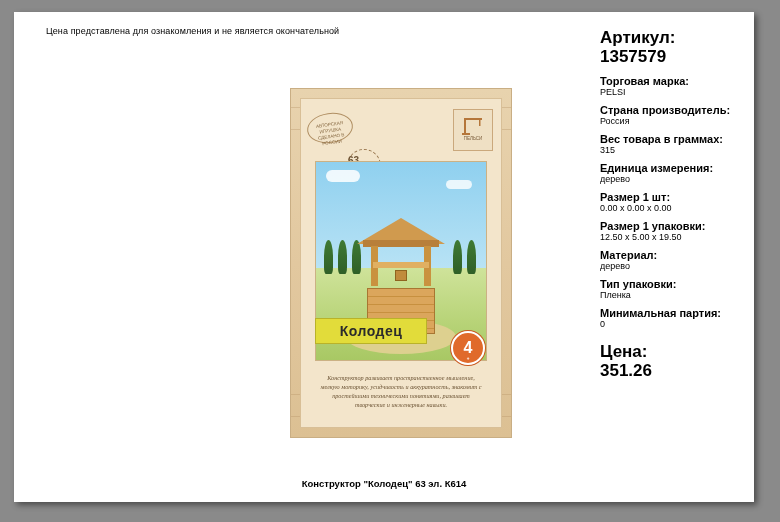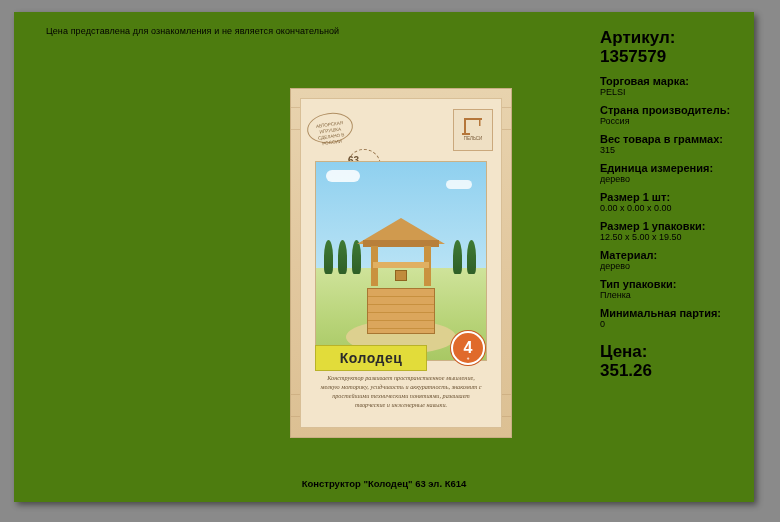--- a/index.html
+++ b/index.html
@@ -10,21 +10,21 @@
     height: 522px;
     overflow: hidden;
     font-family: "Liberation Sans", sans-serif;
   }
   .page {
     position: absolute;
     left: 14px;
     top: 12px;
     width: 740px;
     height: 490px;
-    background: #4d7c0f;
+    background: #ffffff;
     box-shadow: 3px 3px 6px rgba(0,0,0,0.45);
   }
   .disclaimer {
     position: absolute;
     left: 32px;
     top: 14px;
     font-size: 9px;
     color: #000;
     letter-spacing: 0.1px;
   }
@@ -222,21 +222,21 @@
     width: 12px;
     height: 11px;
     background: #c08b3c;
     border: 1px solid #8f641f;
     box-sizing: border-box;
   }
   
   .title-band {
     position: absolute;
     left: 14px;
-    bottom: 56px;
+    bottom: 83px;
     width: 112px;
     height: 26px;
     background: #e2dc3a;
     border: 1px solid #b9b229;
     box-sizing: border-box;
     color: #2b2b2b;
     font-size: 14px;
     font-weight: bold;
     text-align: center;
     line-height: 24px;

